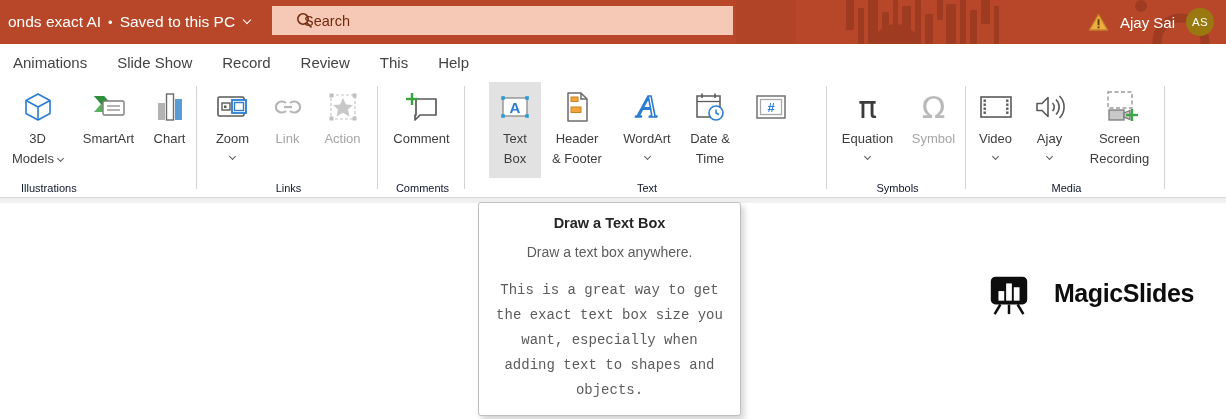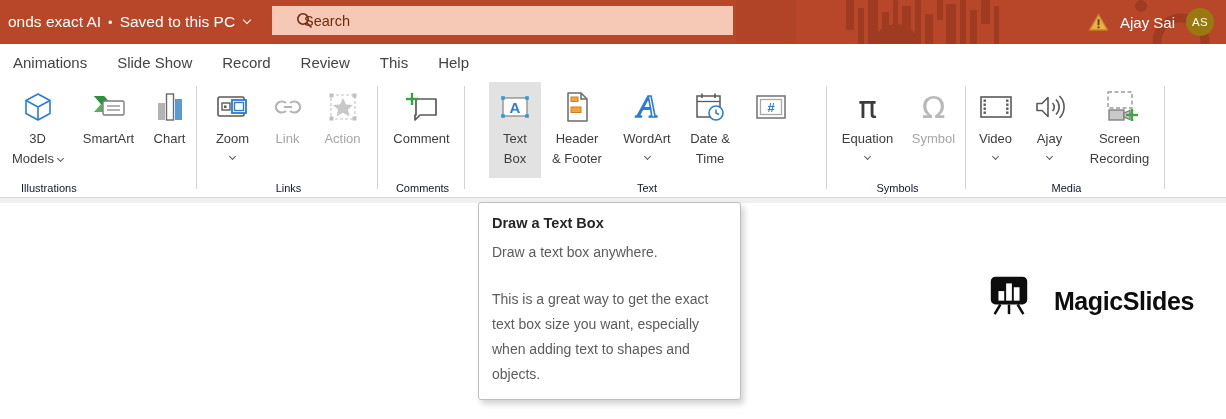--- a/index.html
+++ b/index.html
@@ -47,25 +47,25 @@
   .chevdn { width:5px; height:5px; border-width:1.3px; color:#5a5a5a; margin-top:5px; }
   .inchev { width:5px; height:5px; border-width:1.3px; color:#5a5a5a; margin-left:4px; margin-bottom:2px; }
   .glyph { font-family:"DejaVu Sans",sans-serif; font-size:31px; line-height:31px; color:#3b3b3b; }
   .glyph.gray { color:#b9b9b9; }
 
   
   .canvas { position:relative; height:220px; background:#fff; }
   .canvas-strip { height:5px; background:#f0f0f0; }
   .tooltip { position:absolute; left:478px; top:4px; width:263px; background:#fff;
     border:1px solid #bfbfbf; border-radius:3px; box-shadow:3px 4px 6px rgba(0,0,0,.18);
-    padding:12px 13px 12px; }
+    padding:12px 13px 12px;text-align:center; }
   .tt-title { font-size:14.5px; font-weight:700; color:#262626; margin-bottom:9px; }
   .tt-body { font-size:14px; color:#5c5c5c; line-height:25px; }
-  .tt-body + .tt-body { margin-top:22px; }
-  .brand { position:absolute; right:32px; top:72px; display:flex; align-items:flex-end; gap:22px; }
+  .tt-body + .tt-body { margin-top:13px;font-family:Liberation Mono, monospace; }
+  .brand { position:absolute; right:32px; top:72px; display:flex; align-items:center; gap:22px; }
   .brand-text { font-size:25px; font-weight:800; color:#0d0d0d; letter-spacing:-.4px; }
 </style>
 </head>
 <body>
 
 <div class="titlebar">
   <svg class="tb-decor" viewBox="0 0 500 44">
     <g fill="#3d1000" opacity="0.20">
       <rect x="10" y="0" width="60" height="44" opacity="0.25"></rect>
       <rect x="120" y="0" width="8" height="30"></rect>

